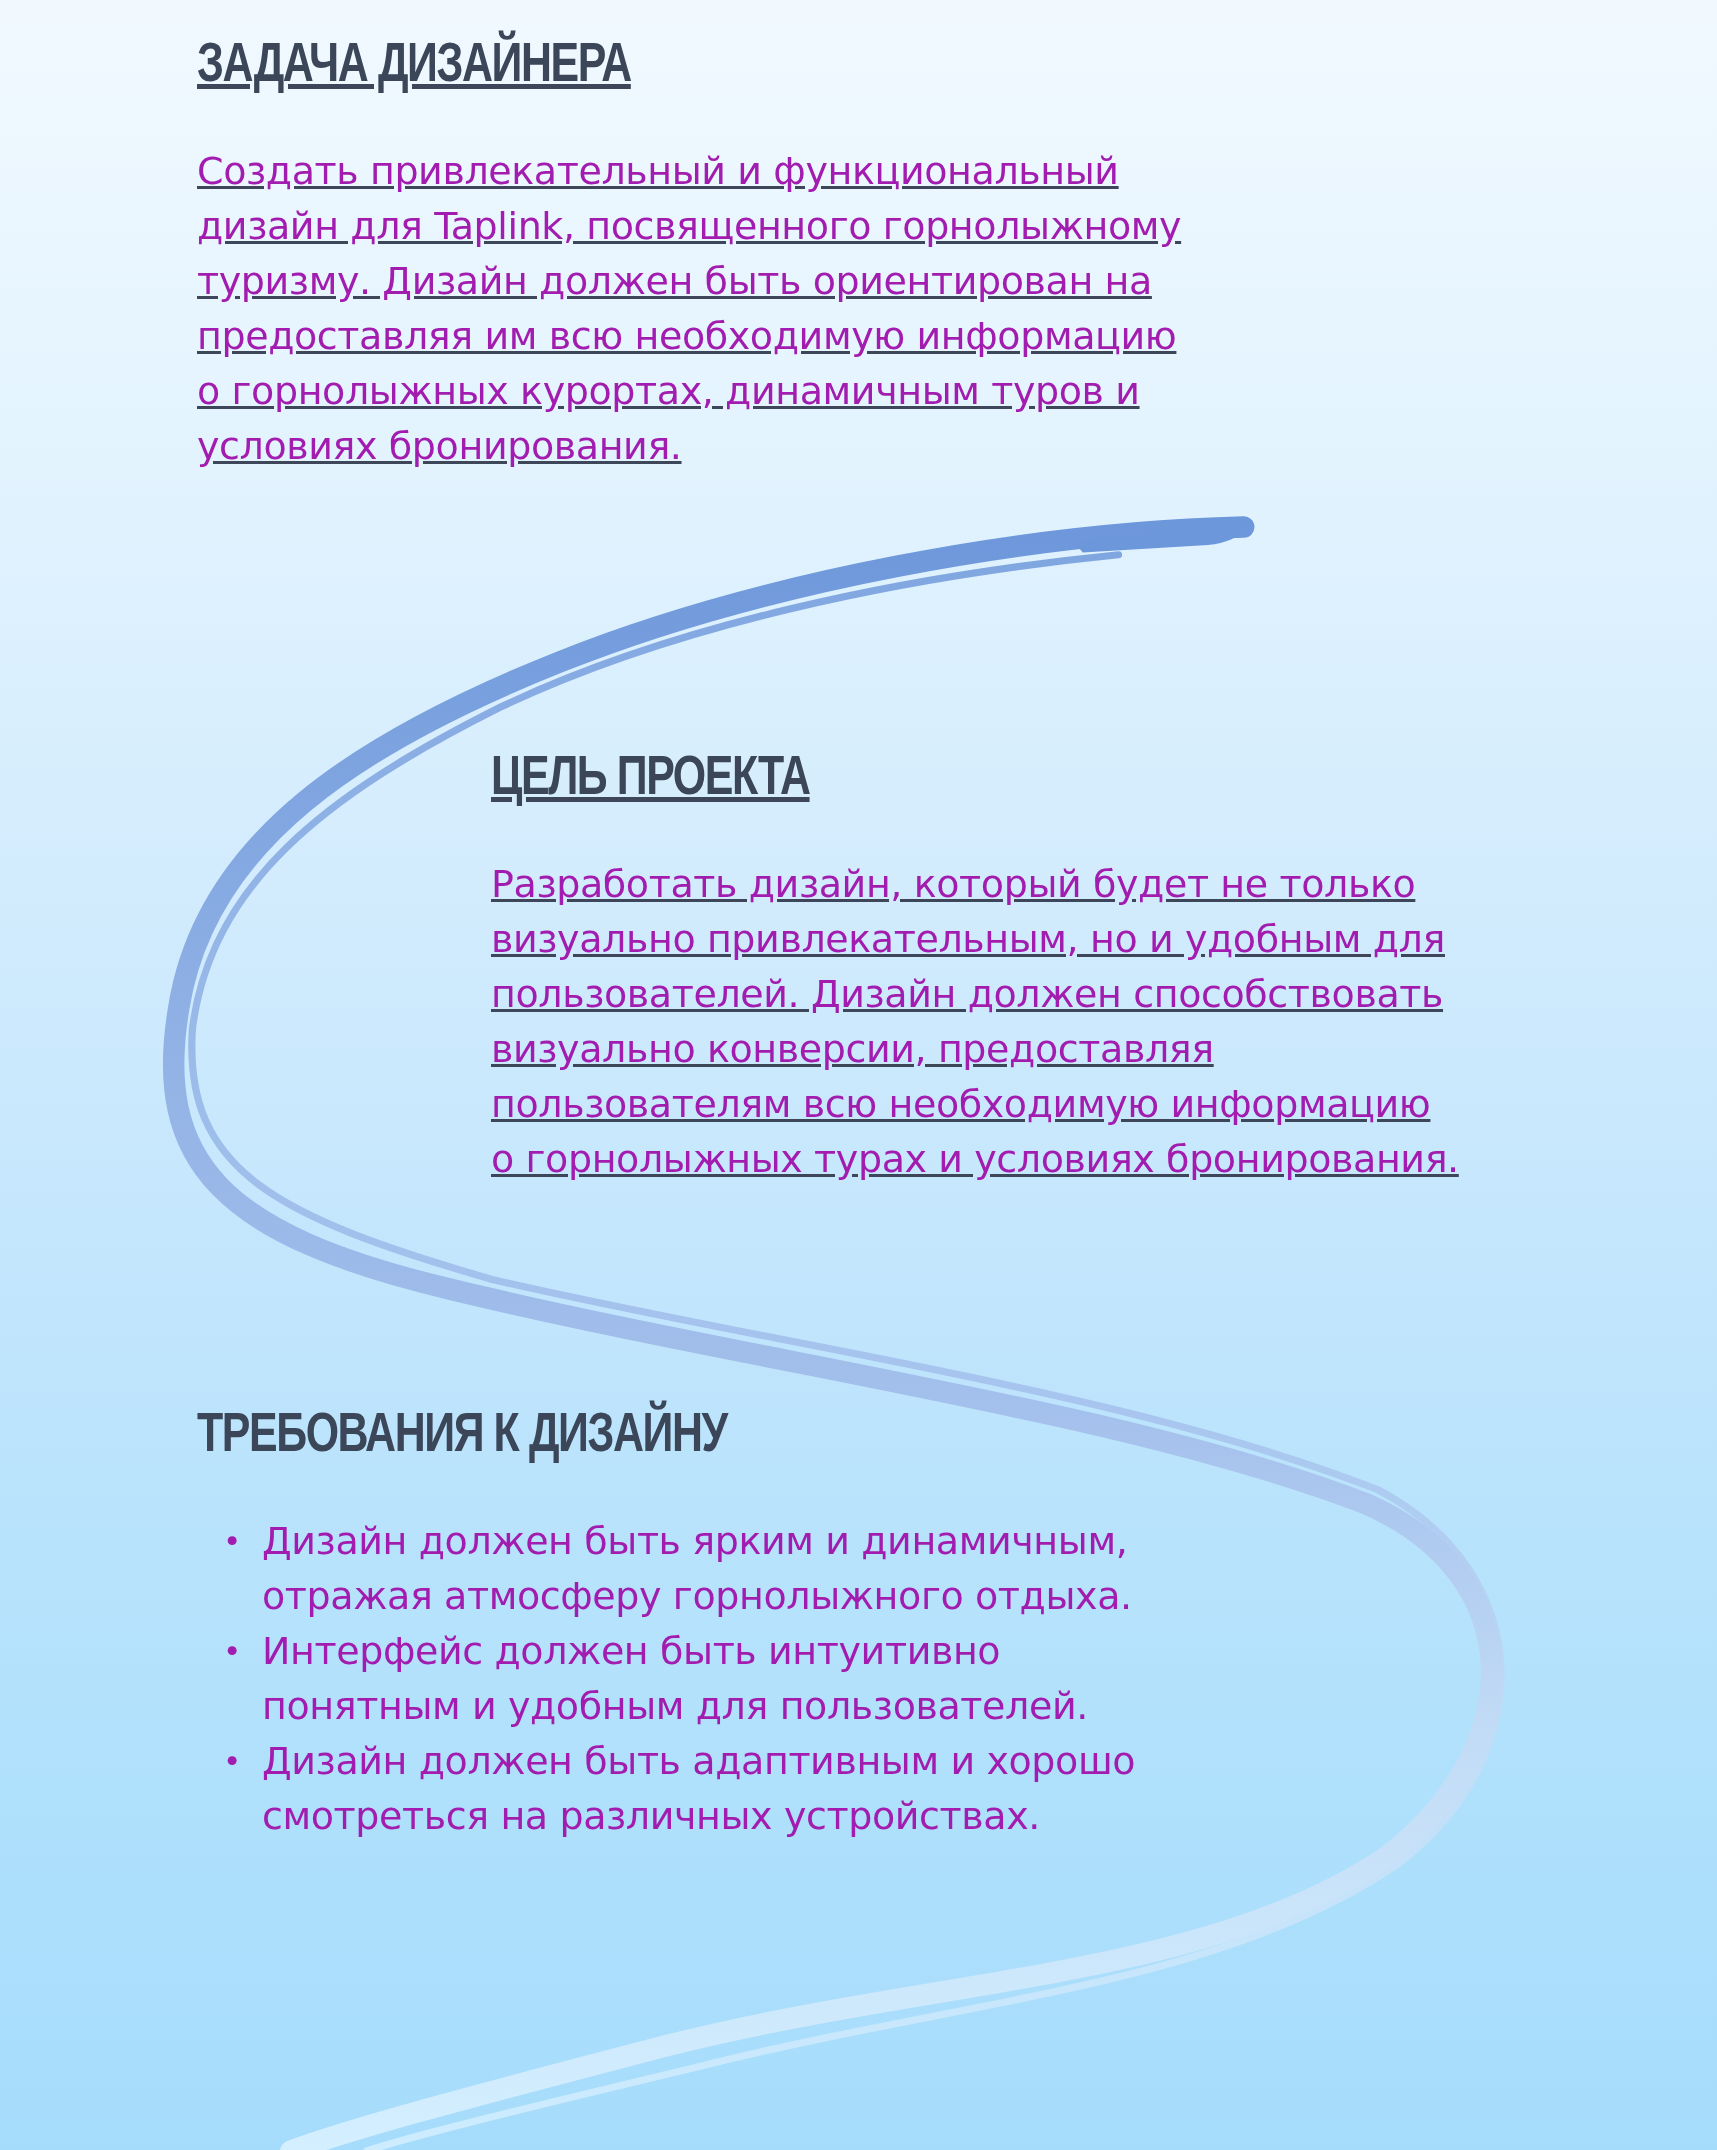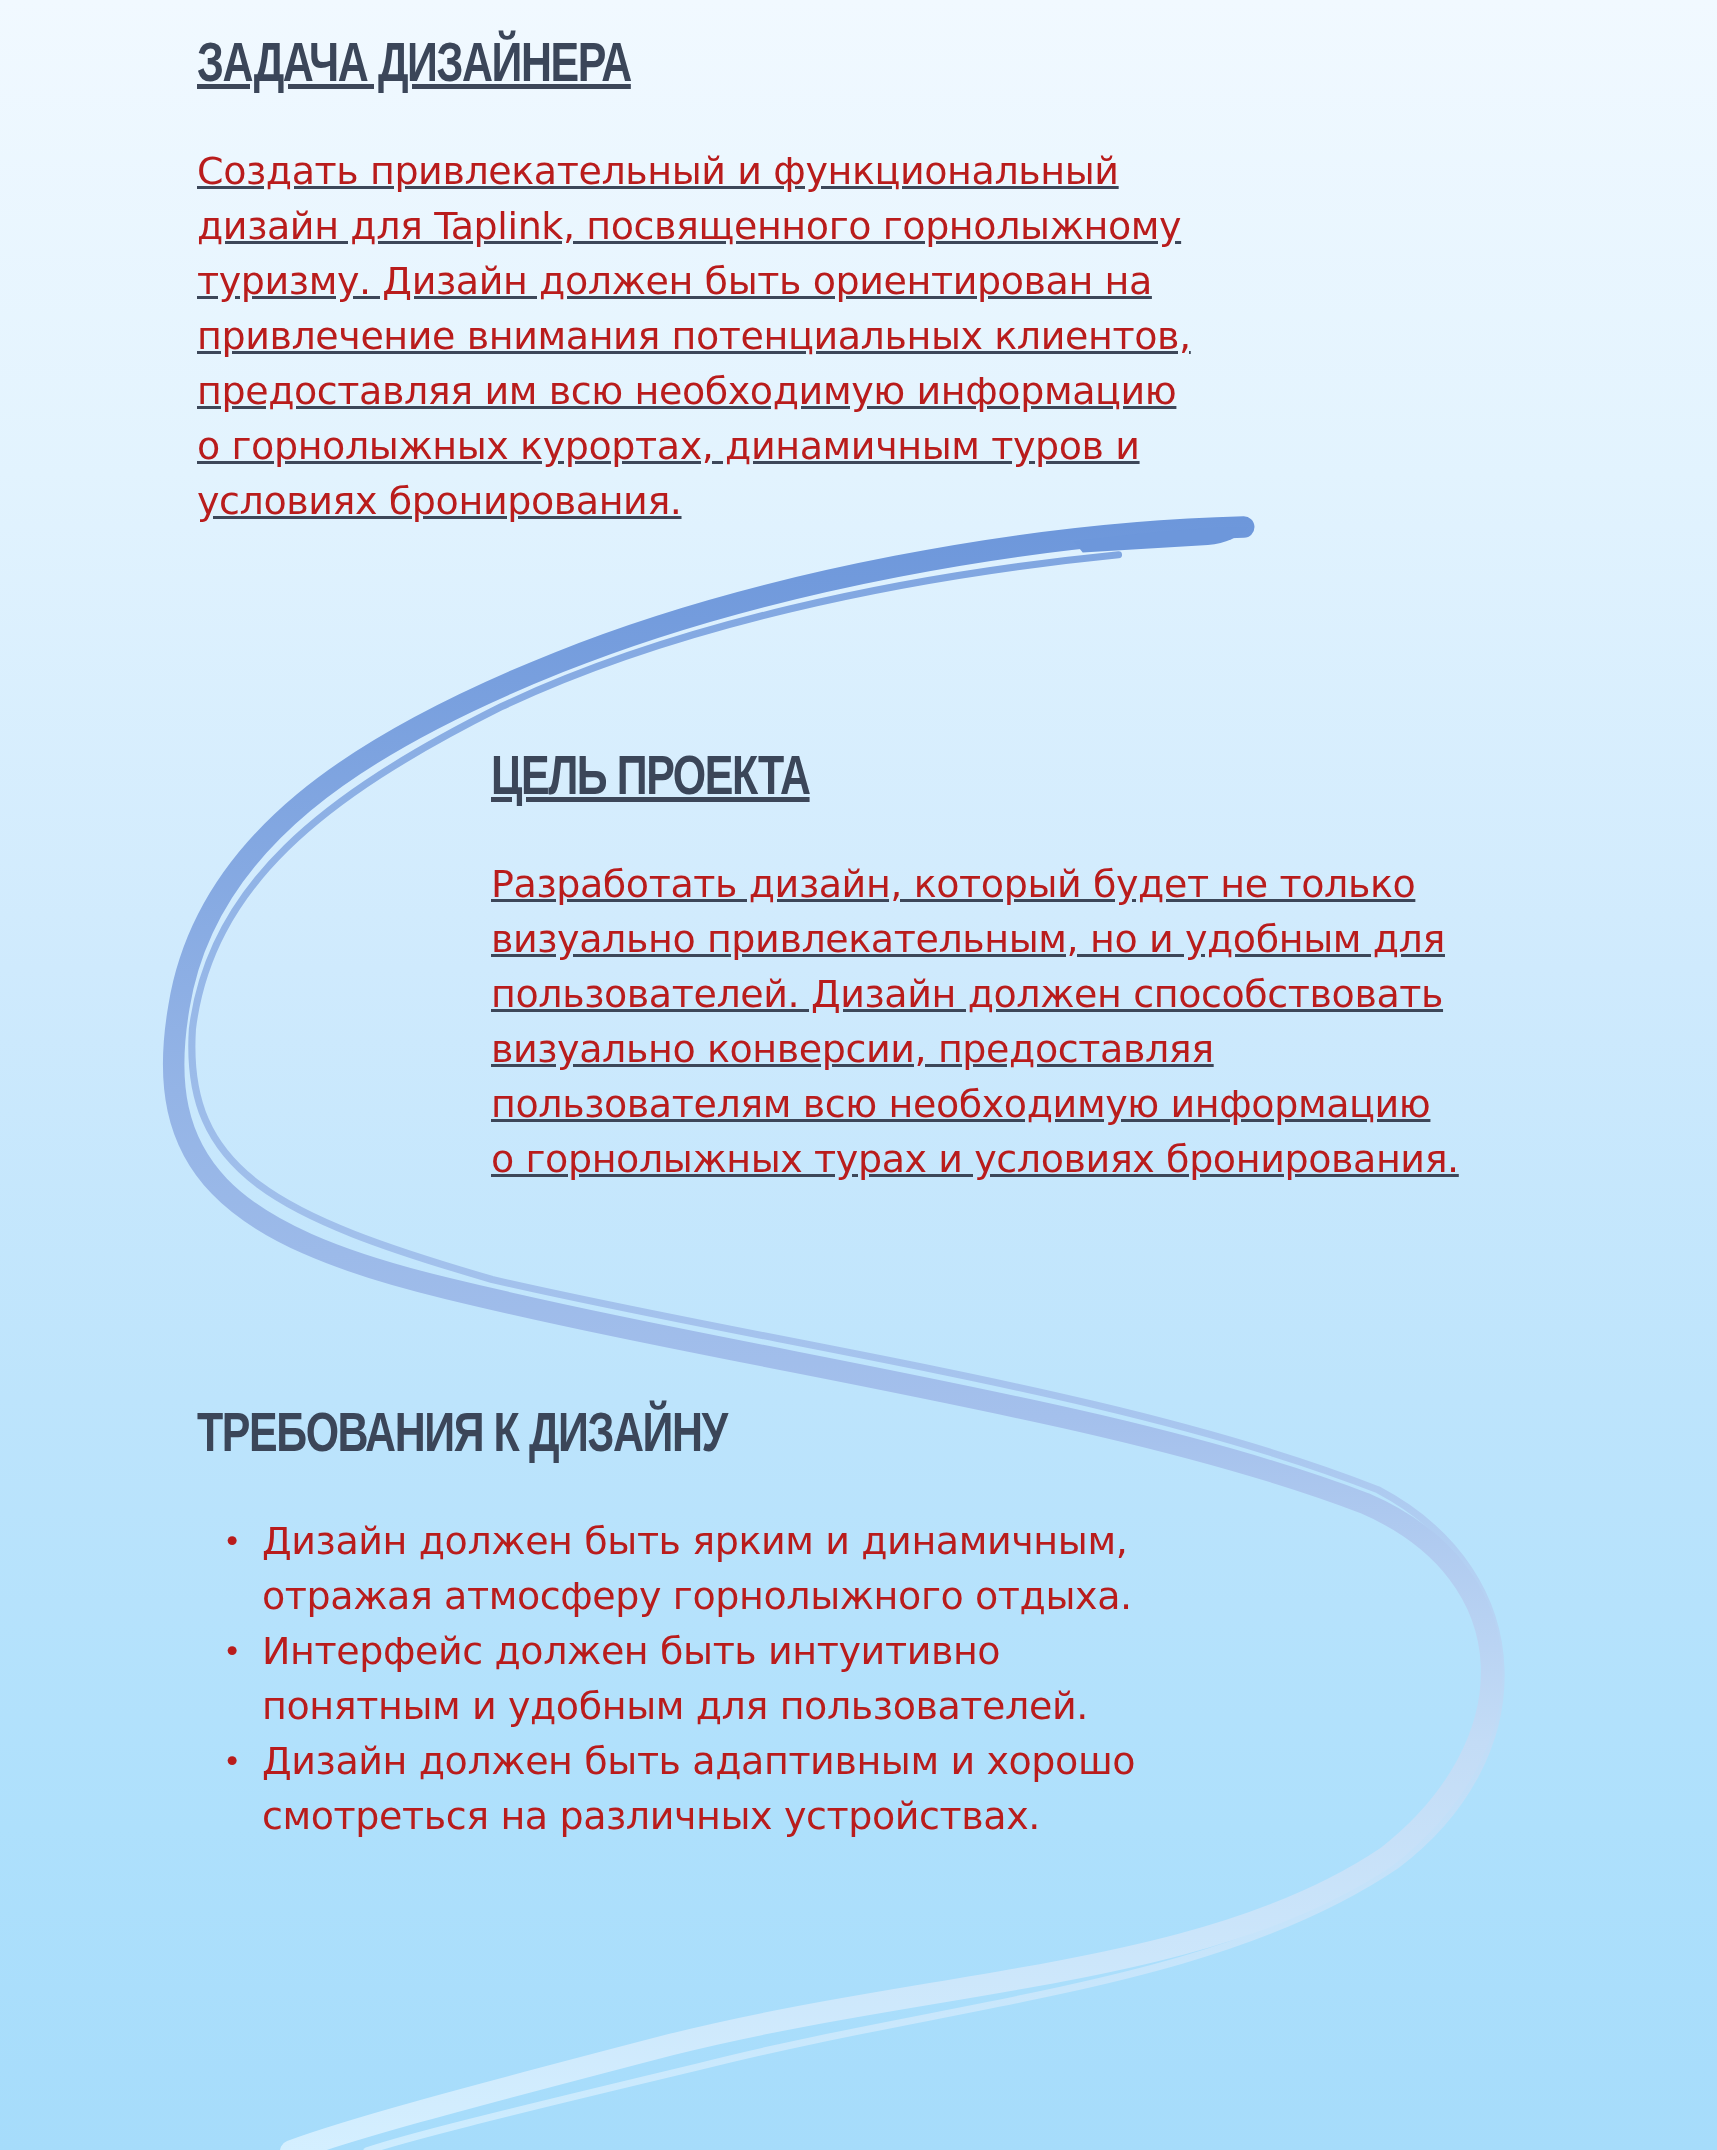--- a/index.html
+++ b/index.html
@@ -34,21 +34,21 @@
       color: #3b4659;
       margin: 0;
       transform: scaleX(0.78);
       transform-origin: left center;
       white-space: nowrap;
     }
     .body-text {
       font-family: "DejaVu Sans", "Liberation Sans", sans-serif;
       font-size: 38px;
       line-height: 55px;
-      color: #b91c1c;
+      color: #a21caf;
       margin: 0;
       letter-spacing: -0.4px;
     }
     .line { display: block; white-space: nowrap; }
     #task { left: 197px; top: 35px; text-decoration: underline; }
     #task .body-text { margin-top: 54px; }
     #goal { left: 491px; top: 748px; text-decoration: underline; }
     #goal .body-text { margin-top: 54px; }
     #reqs { left: 197px; top: 1405px; }
     ul.req-list {
@@ -102,21 +102,20 @@
 
   <path d="M 2400 1210 C 2600 1185, 2720 1178, 2790 1178 C 2770 1200, 2740 1215, 2700 1218 L 2420 1235 Z" fill="#6d97db"></path>
 </svg>
 
 <section class="section" id="task">
   <h2 class="heading">ЗАДАЧА ДИЗАЙНЕРА</h2>
   <p class="body-text">
     <span class="line">Создать привлекательный и функциональный</span>
     <span class="line">дизайн для Taplink, посвященного горнолыжному</span>
     <span class="line">туризму. Дизайн должен быть ориентирован на</span>
-    <span class="line">привлечение внимания потенциальных клиентов,</span>
     <span class="line">предоставляя им всю необходимую информацию</span>
     <span class="line">о горнолыжных курортах, динамичным туров и</span>
     <span class="line">условиях бронирования.</span>
   </p>
 </section>
 
 <section class="section" id="goal">
   <h2 class="heading">ЦЕЛЬ ПРОЕКТА</h2>
   <p class="body-text">
     <span class="line">Разработать дизайн, который будет не только</span>

